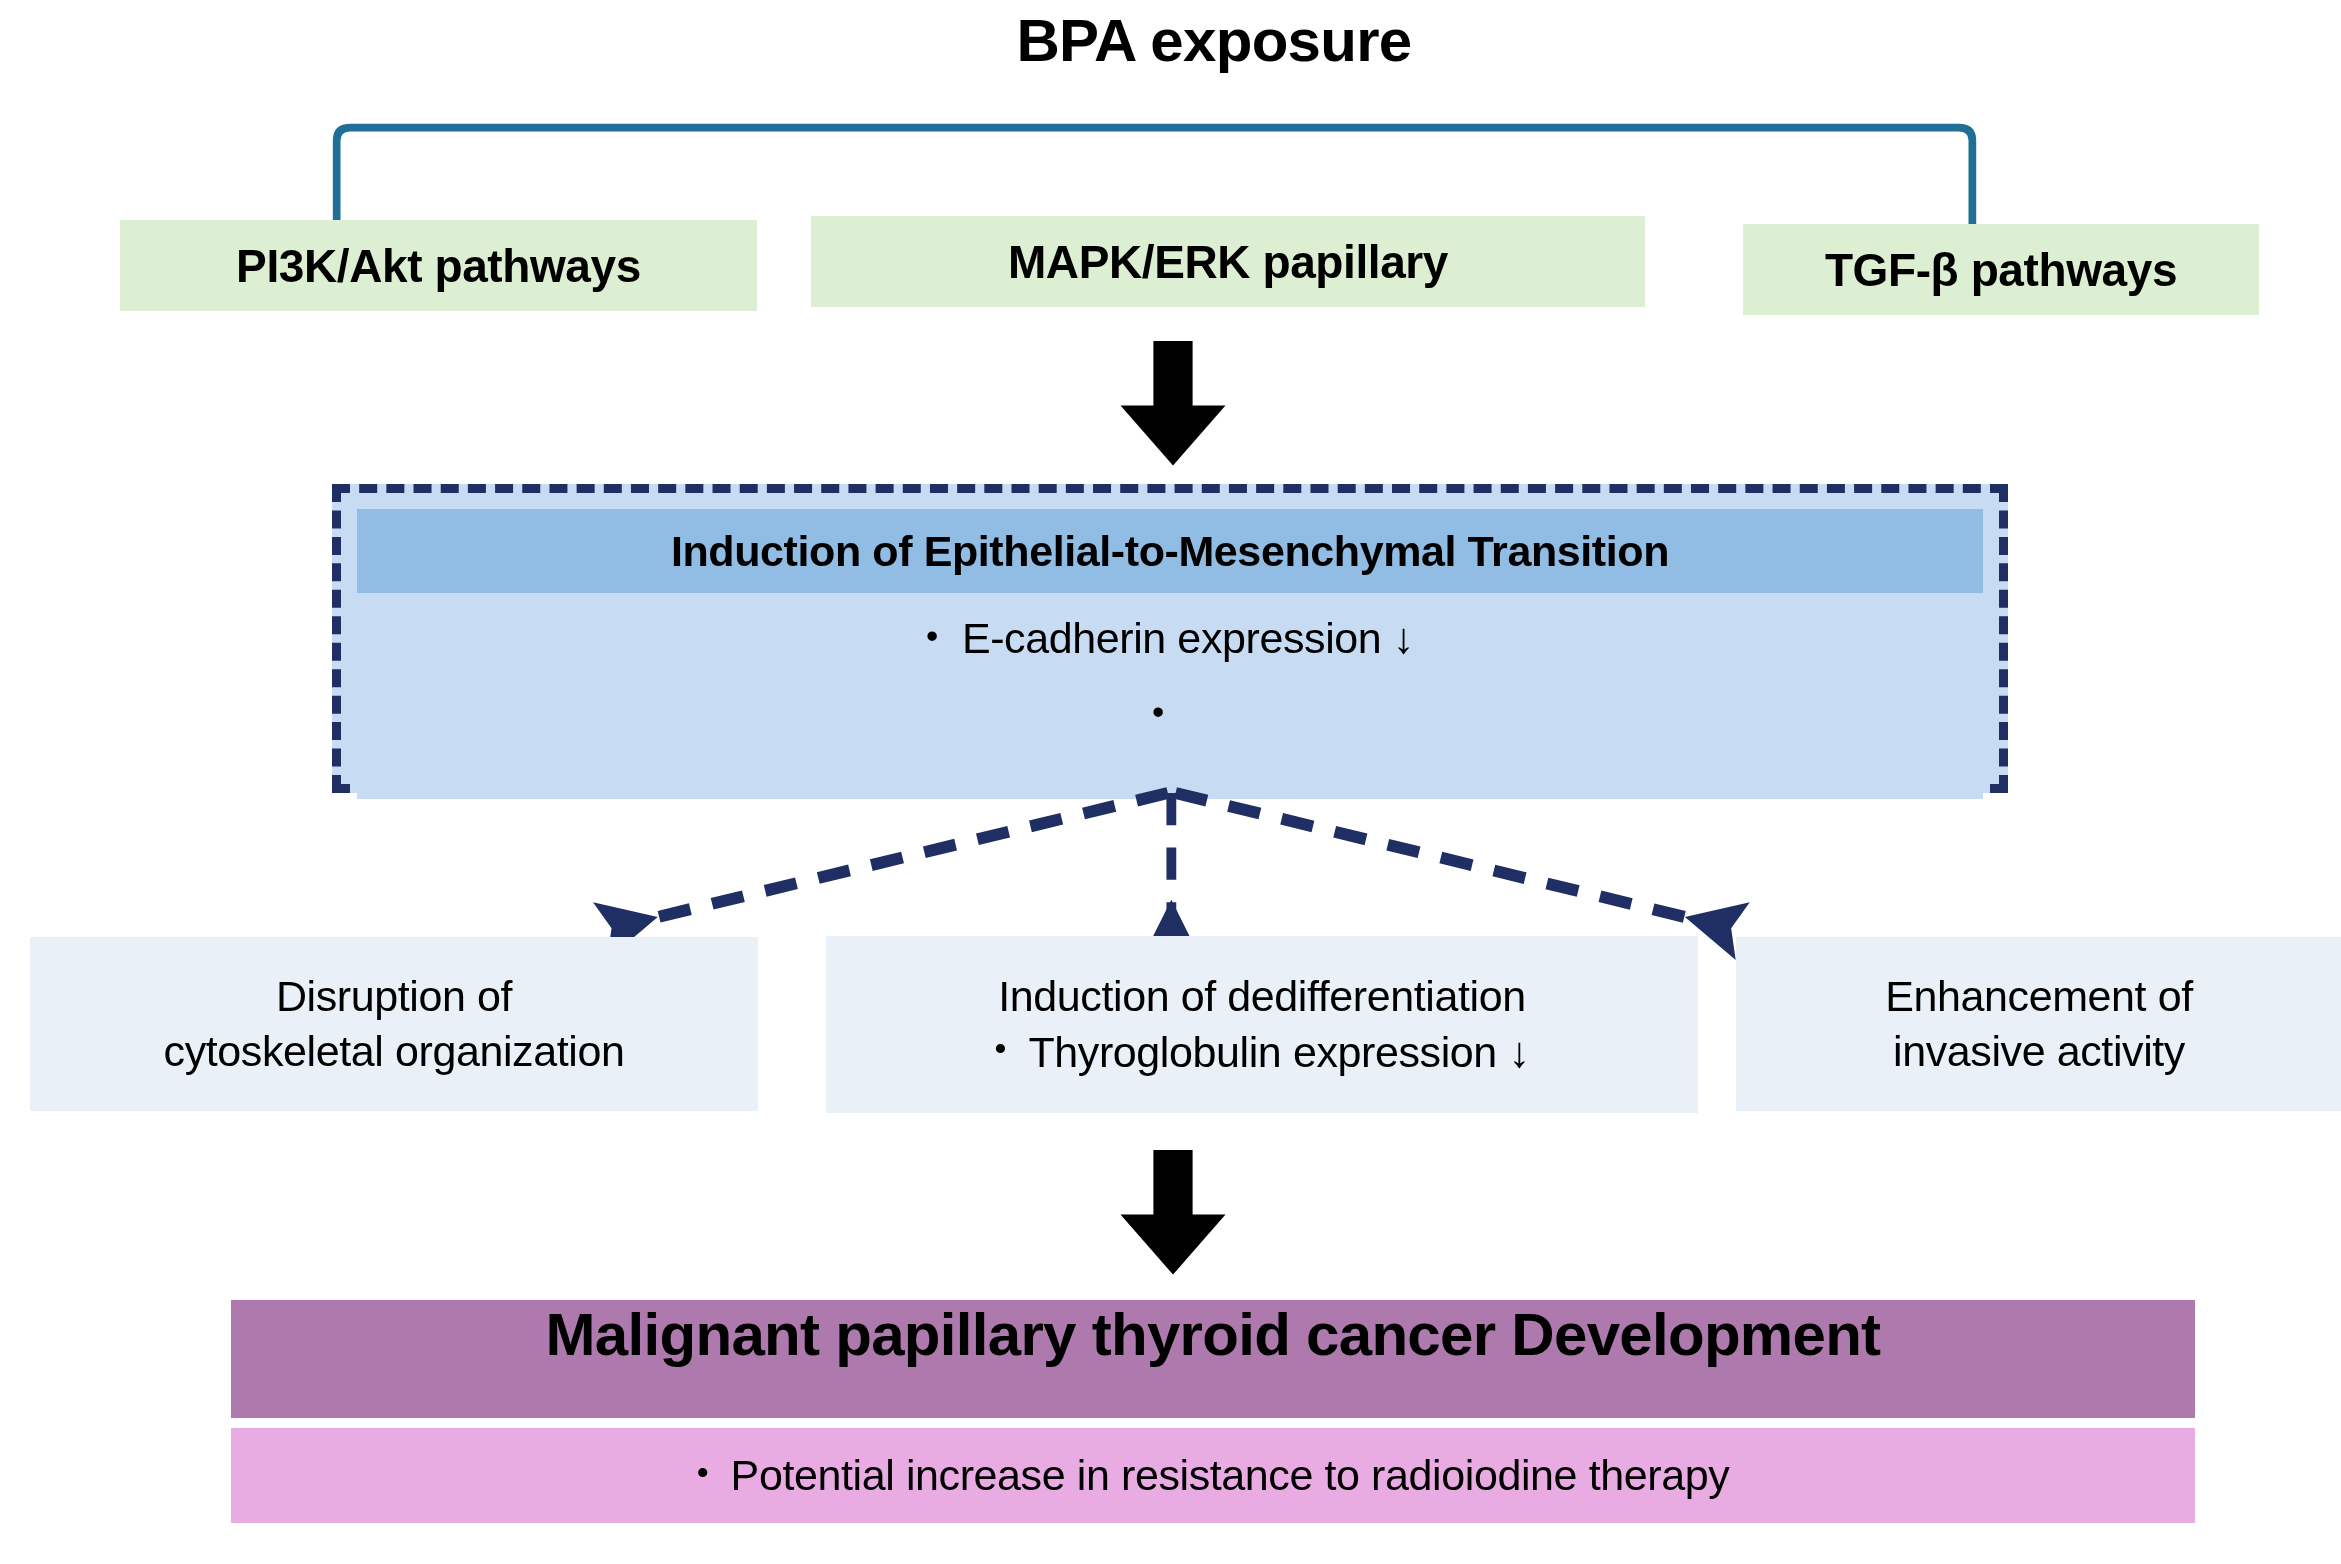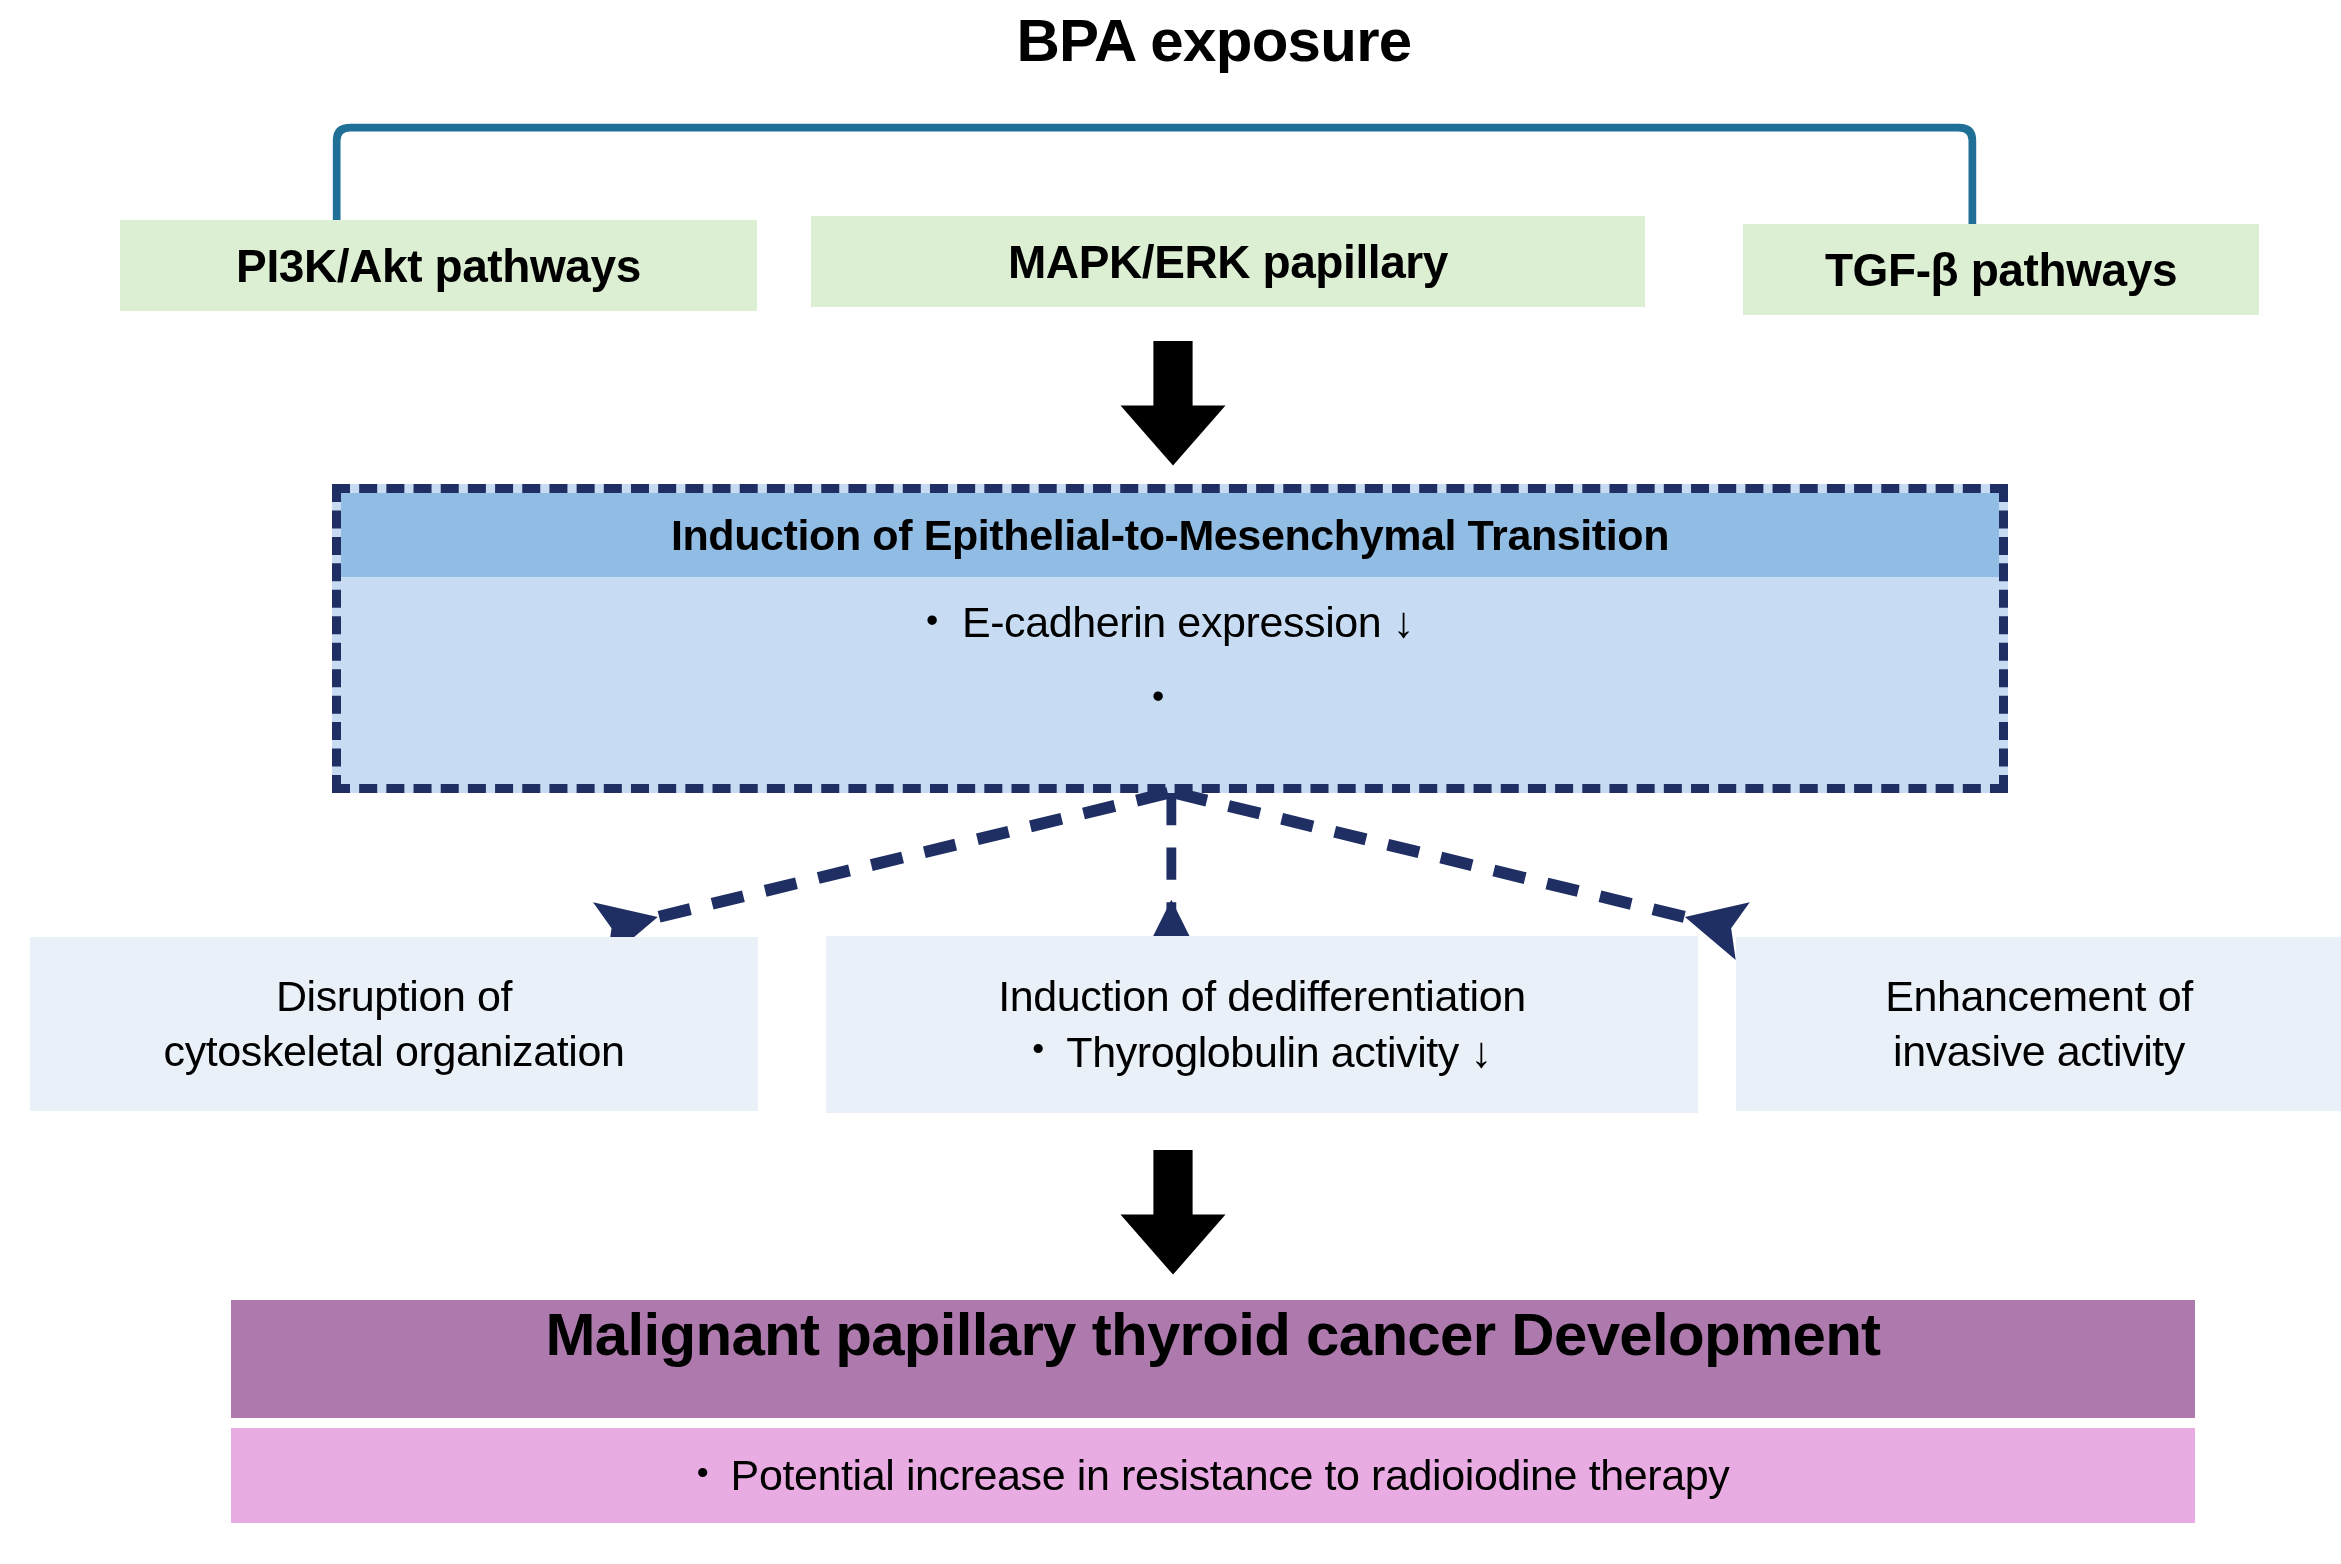--- a/index.html
+++ b/index.html
@@ -50,21 +50,21 @@
 
   
   .block-arrow svg{display:block;}
 
   
   #emt-card{
     left:332px; top:484px; width:1676px; height:309px;
     border:9px dashed #1f2f63;
     box-sizing:border-box;
     background:#c7dcf2;
-    padding:0;
+    padding:16px;
   }
   #emt-header{
     background:#91bce4;
     height:84px;
     display:flex;
     align-items:center;
     justify-content:center;
     font-size:43px;
     font-weight:bold;
     letter-spacing:-0.4px;
@@ -221,21 +221,21 @@
 
   <div class="abs outcome-box" id="outcome-0">
     <span class="outcome-line">Disruption of</span>
     <span class="outcome-line">cytoskeletal organization</span>
   </div>
 
   <div class="abs outcome-box" id="outcome-1">
     <span class="outcome-line">Induction of dedifferentiation</span>
     <span class="outcome-line bulleted">
       <span class="dot">•</span>
-      <span>Thyroglobulin activity ↓</span>
+      <span>Thyroglobulin expression ↓</span>
     </span>
   </div>
 
   <div class="abs outcome-box" id="outcome-2">
     <span class="outcome-line">Enhancement of</span>
     <span class="outcome-line">invasive activity</span>
   </div>
 
   <div class="abs block-arrow" style="left:1117px; top:1150px;">
     <svg width="112" height="126" viewBox="0 0 160 180">

